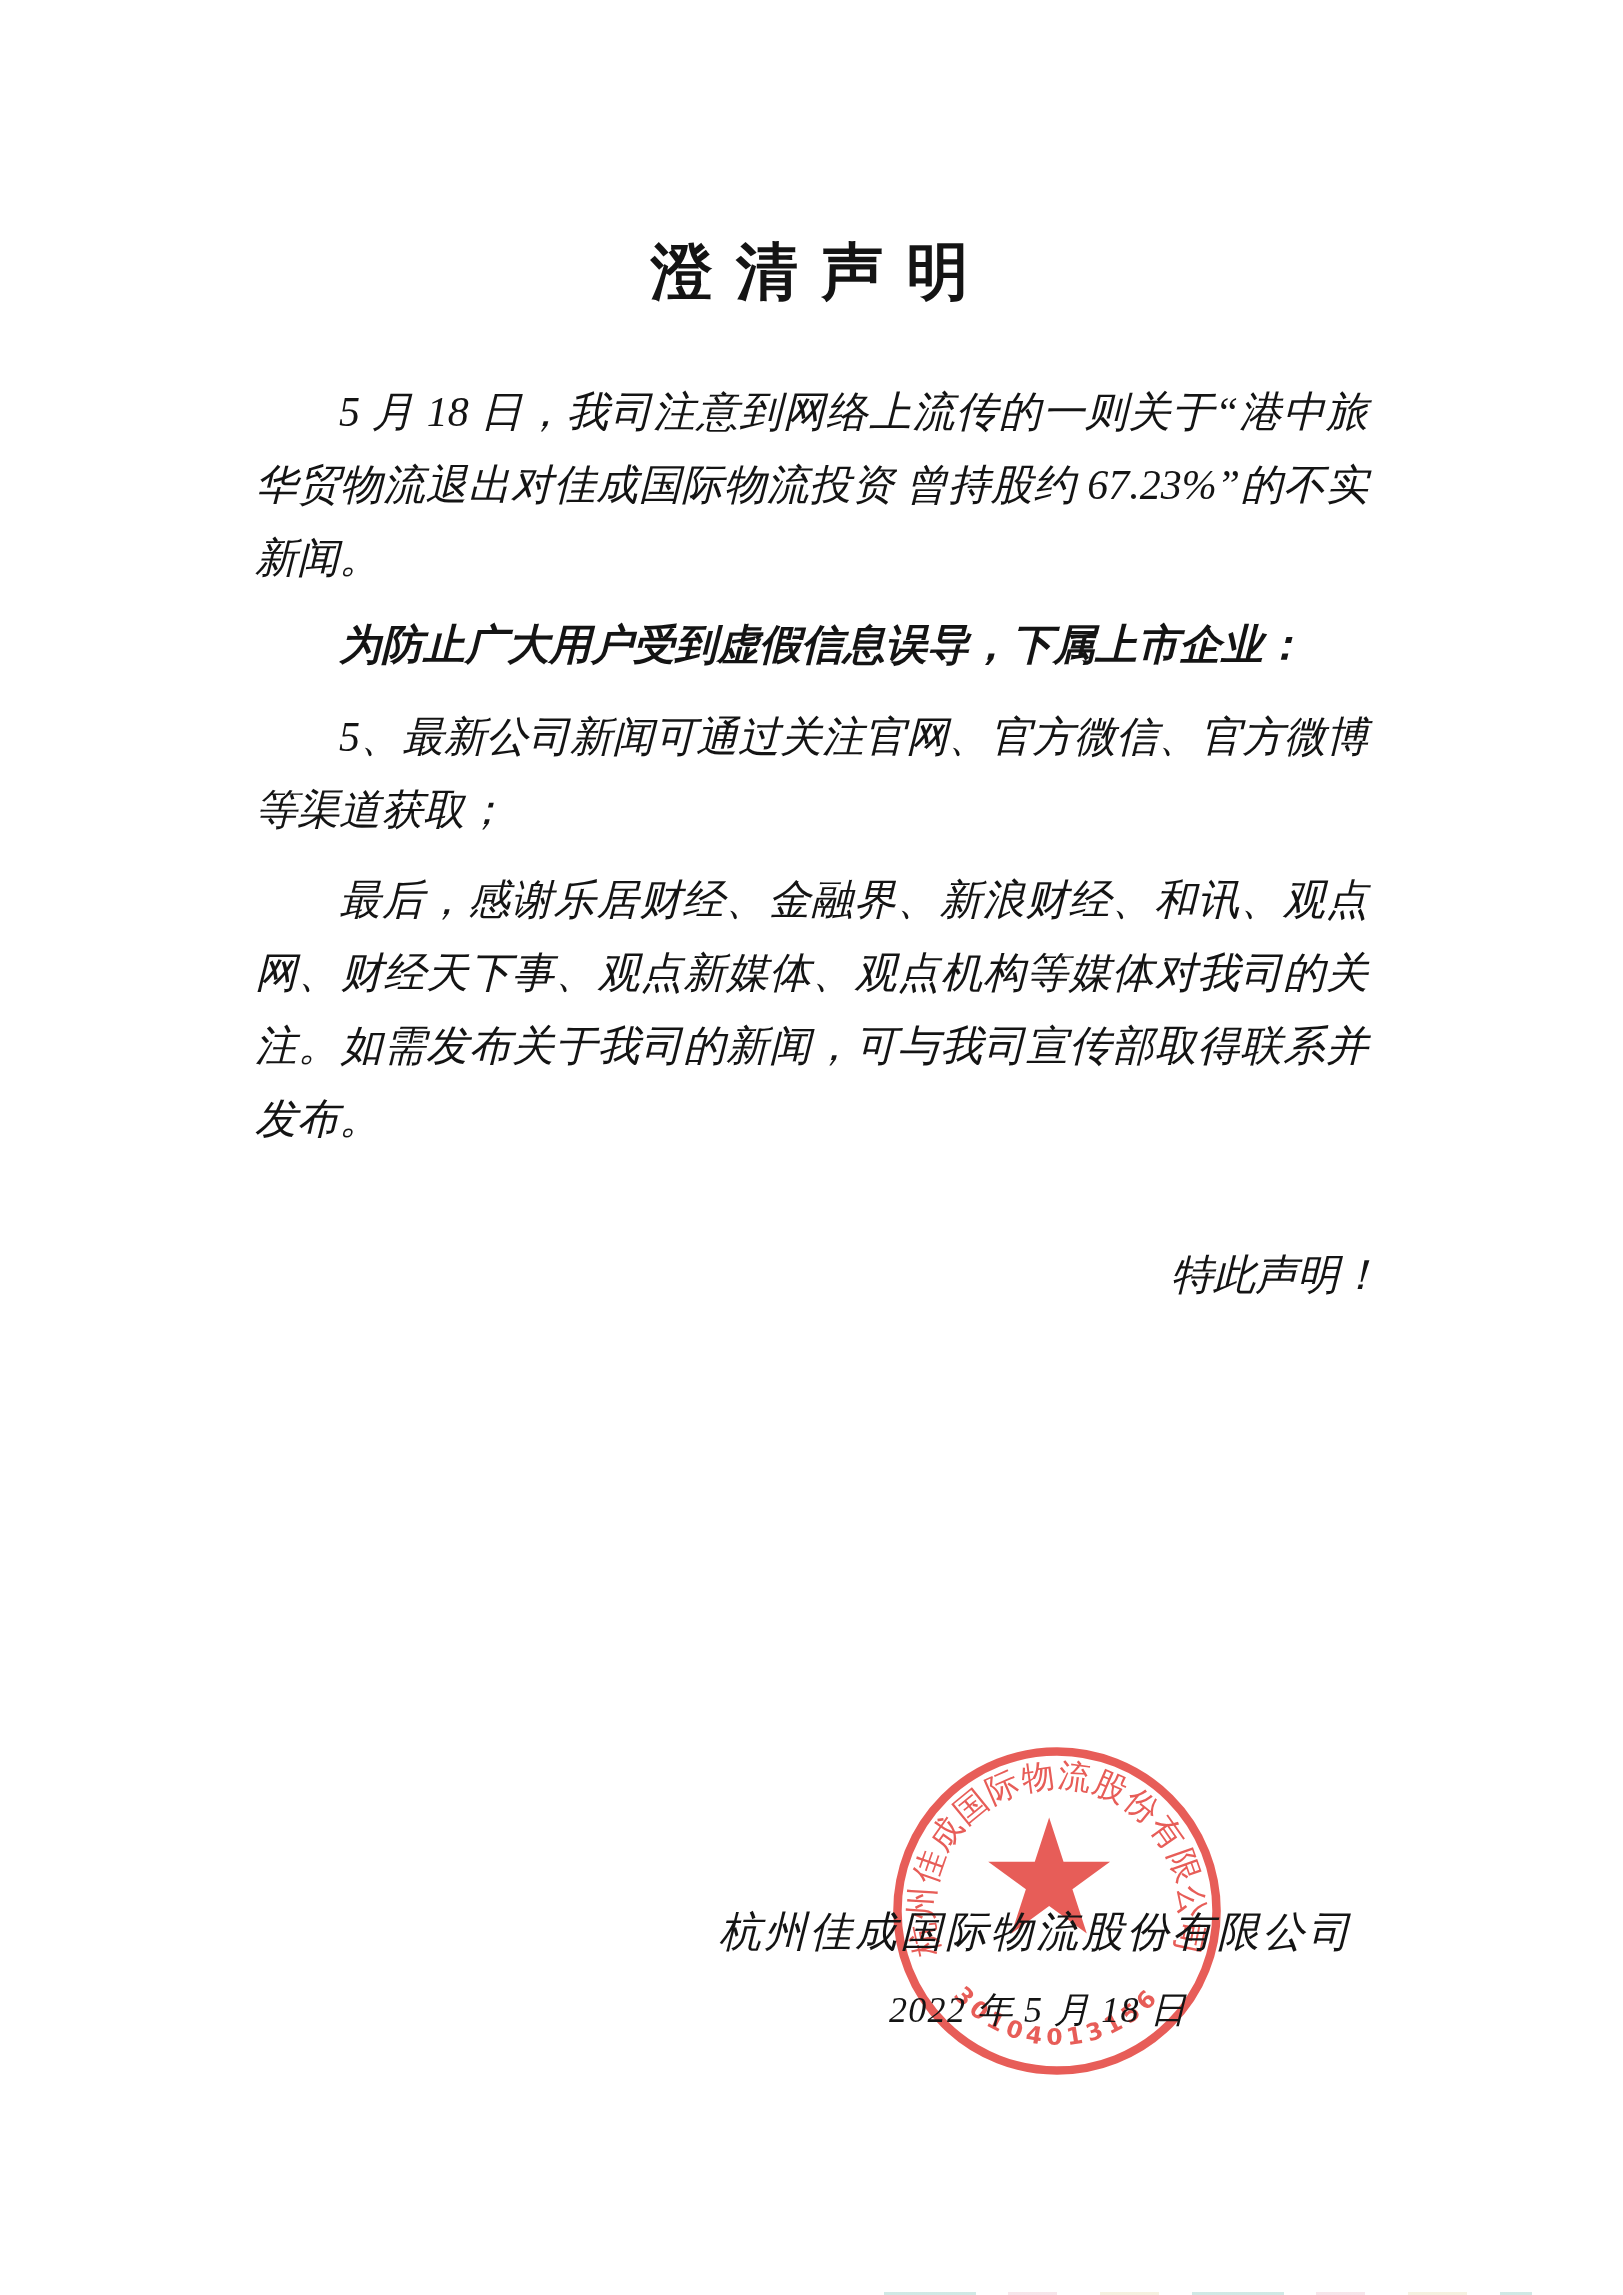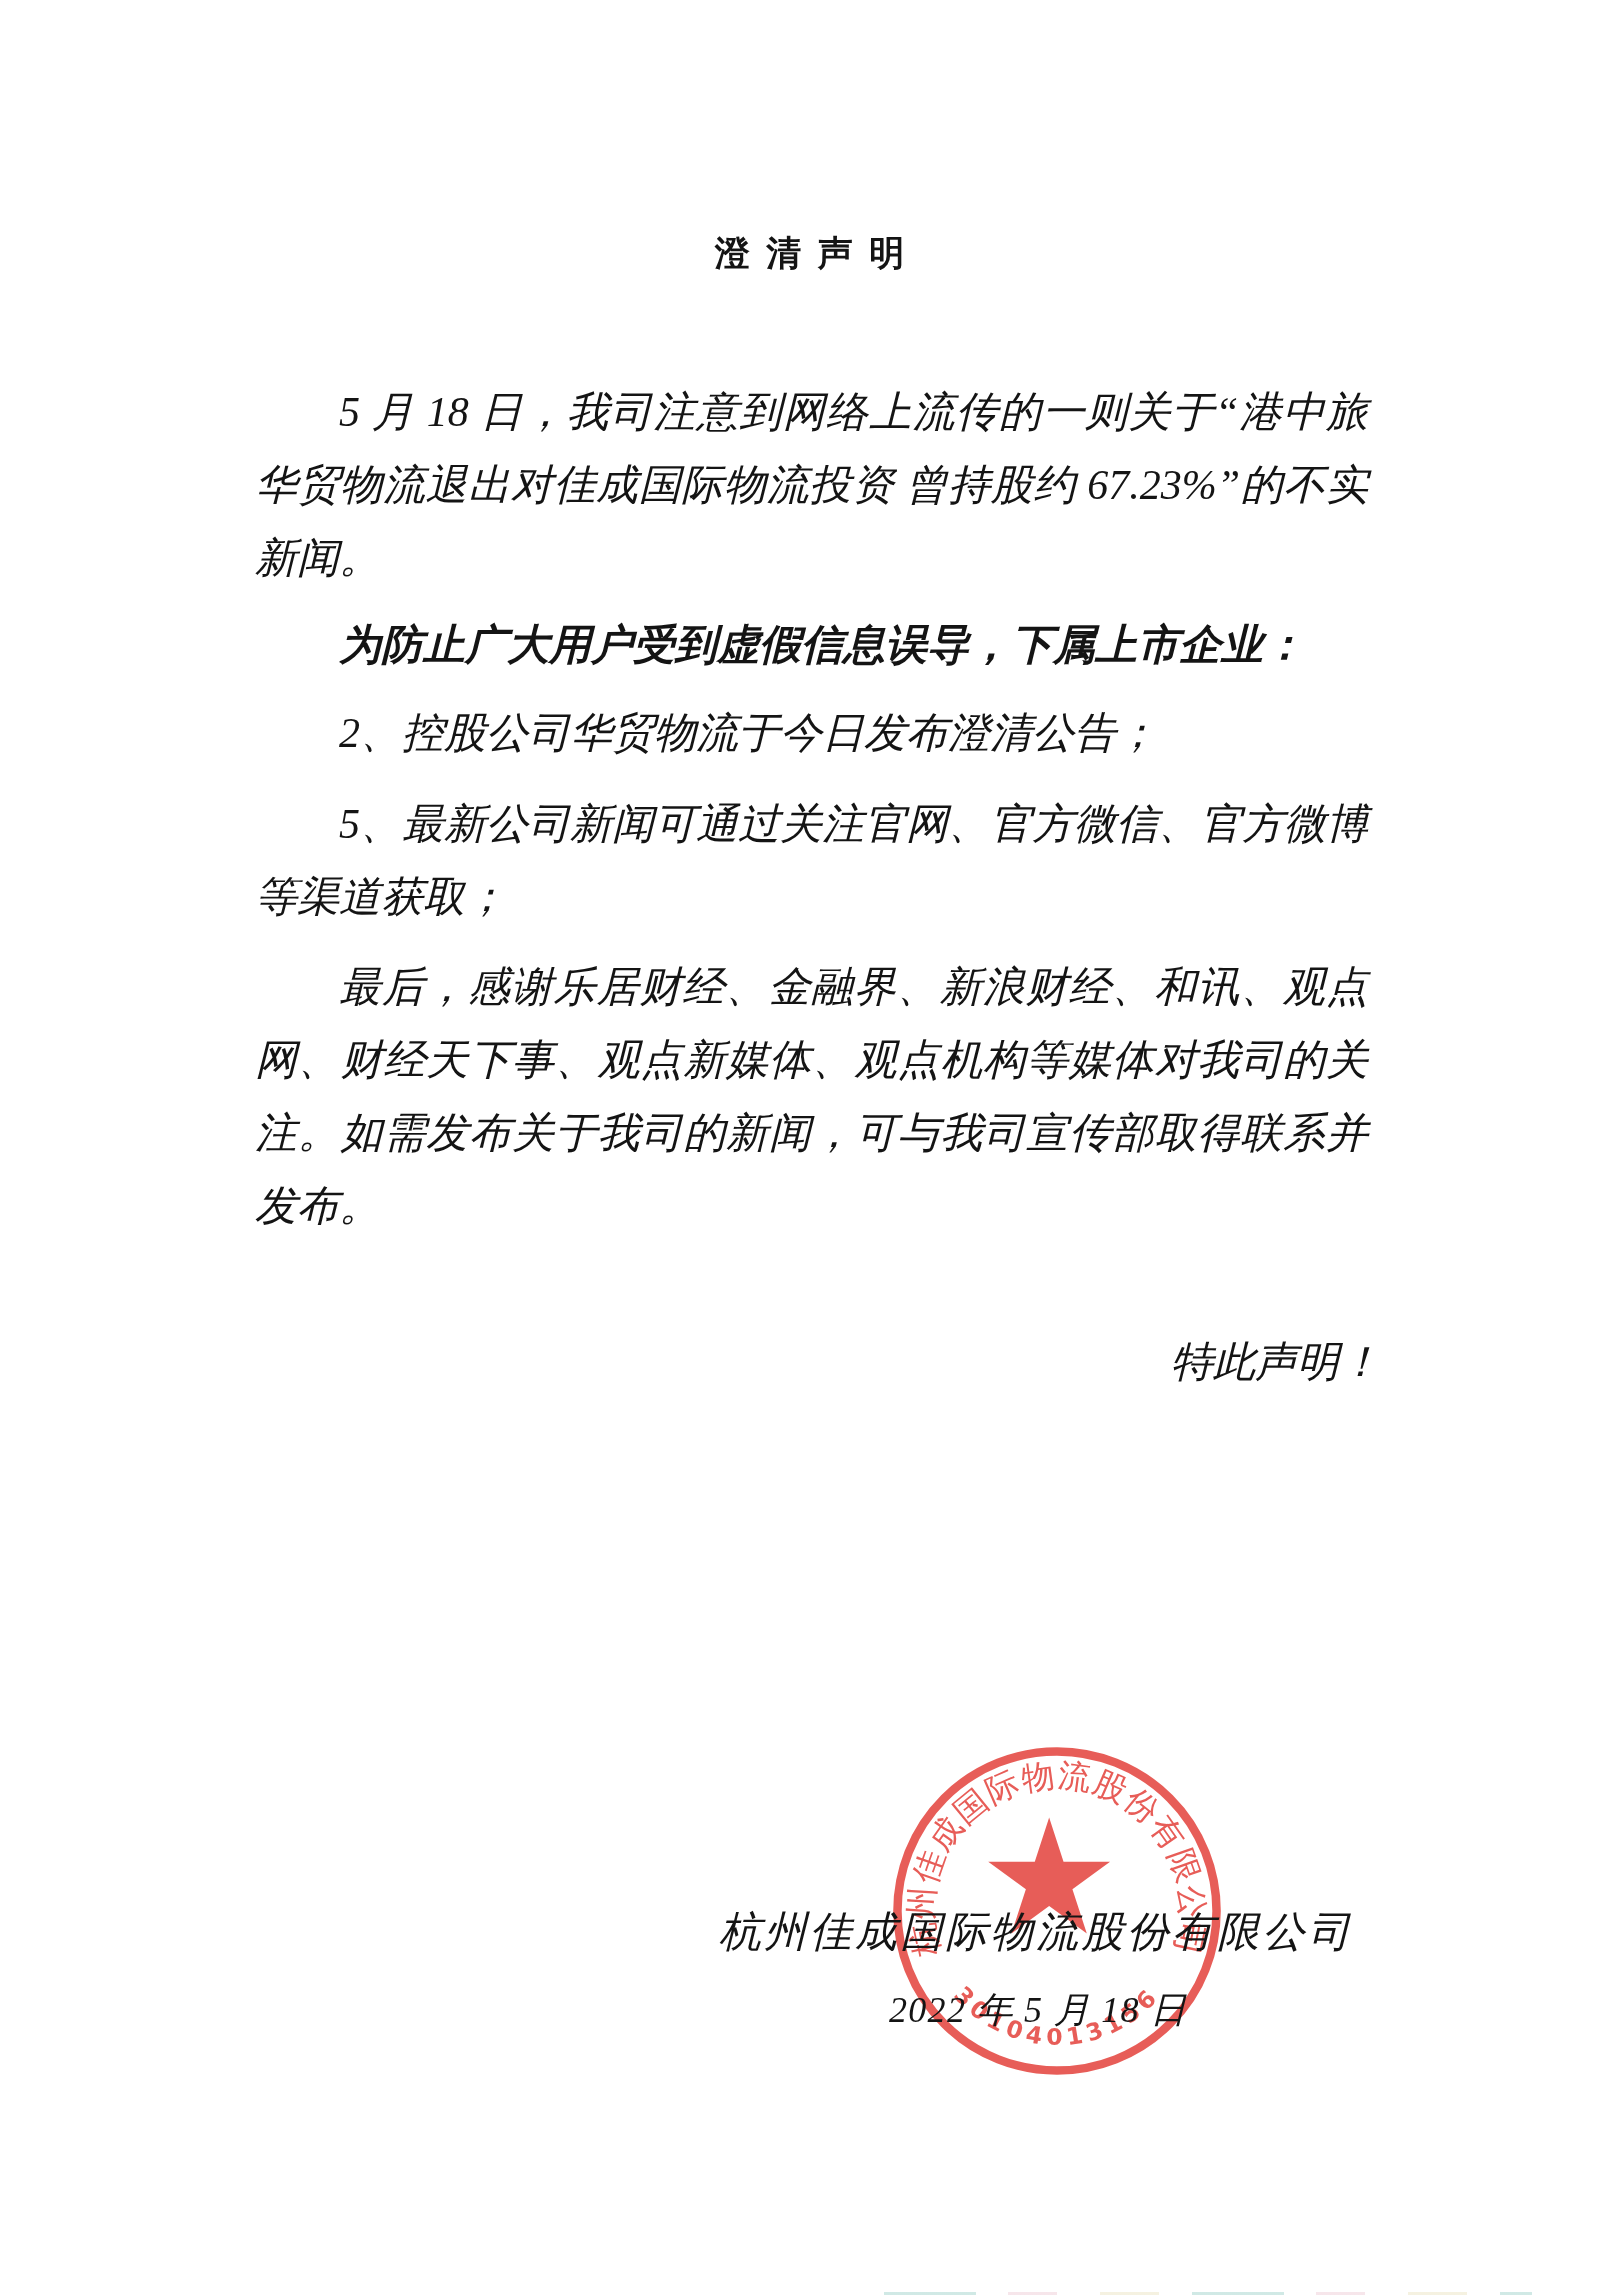--- a/index.html
+++ b/index.html
@@ -13,21 +13,21 @@
     font-family: "Liberation Serif", "DejaVu Serif", serif;
     color: #141414;
   }
   .title {
     position: absolute;
     left: 0;
     top: 230px;
     width: 100%;
     margin: 0;
     text-align: center;
-    font-size: 35px;
+    font-size: 62px;
     font-weight: bold;
     letter-spacing: 3.9px;
     white-space: pre;
     font-style: normal;
   }
   .body-block {
     position: absolute;
     left: 242px;
     top: 363px;
     width: 1139px;
@@ -105,21 +105,20 @@
 </head>
 <body>
 
 <div class="page">
 
   <h1 class="title">澄 清 声 明</h1>
 
   <div class="body-block">
     <p class="para">5 月 18 日，我司注意到网络上流传的一则关于“港中旅华贸物流退出对佳成国际物流投资 曾持股约 67.23%”的不实新闻。</p>
     <p class="para bold mt-22">为防止广大用户受到虚假信息误导，下属上市企业：</p>
-    <p class="para mt-22">2、控股公司华贸物流于今日发布澄清公告；</p>
     <p class="para mt-28">5、最新公司新闻可通过关注官网、官方微信、官方微博等渠道获取；</p>
     <p class="para mt-26">最后，感谢乐居财经、金融界、新浪财经、和讯、观点网、财经天下事、观点新媒体、观点机构等媒体对我司的关注。如需发布关于我司的新闻，可与我司宣传部取得联系并发布。</p>
     <p class="closing">特此声明！</p>
   </div>
 
   <svg class="stamp" width="340" height="340" viewBox="-260 -260 520 520">
     <defs>
       <path id="arc-top" d="M -178.5 65 A 190 190 0 1 1 178.5 65" fill="none"></path>
       <path id="arc-bottom" d="M -157 132 A 205 205 0 0 0 157 132" fill="none"></path>
     </defs>

